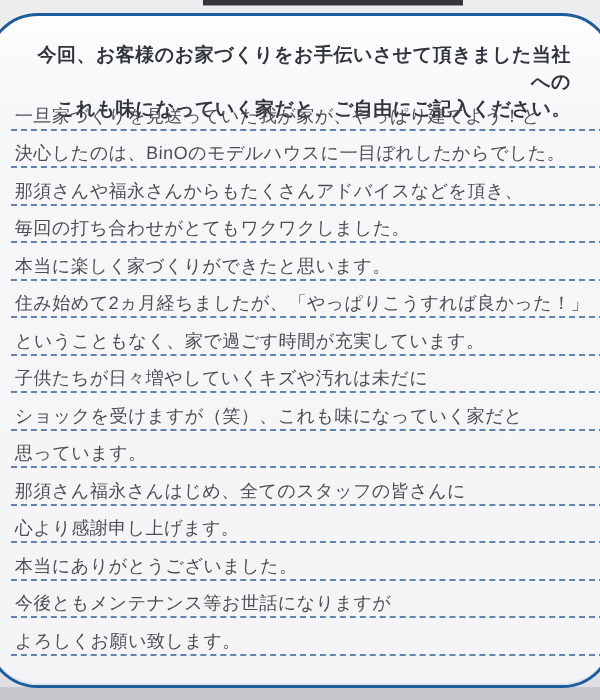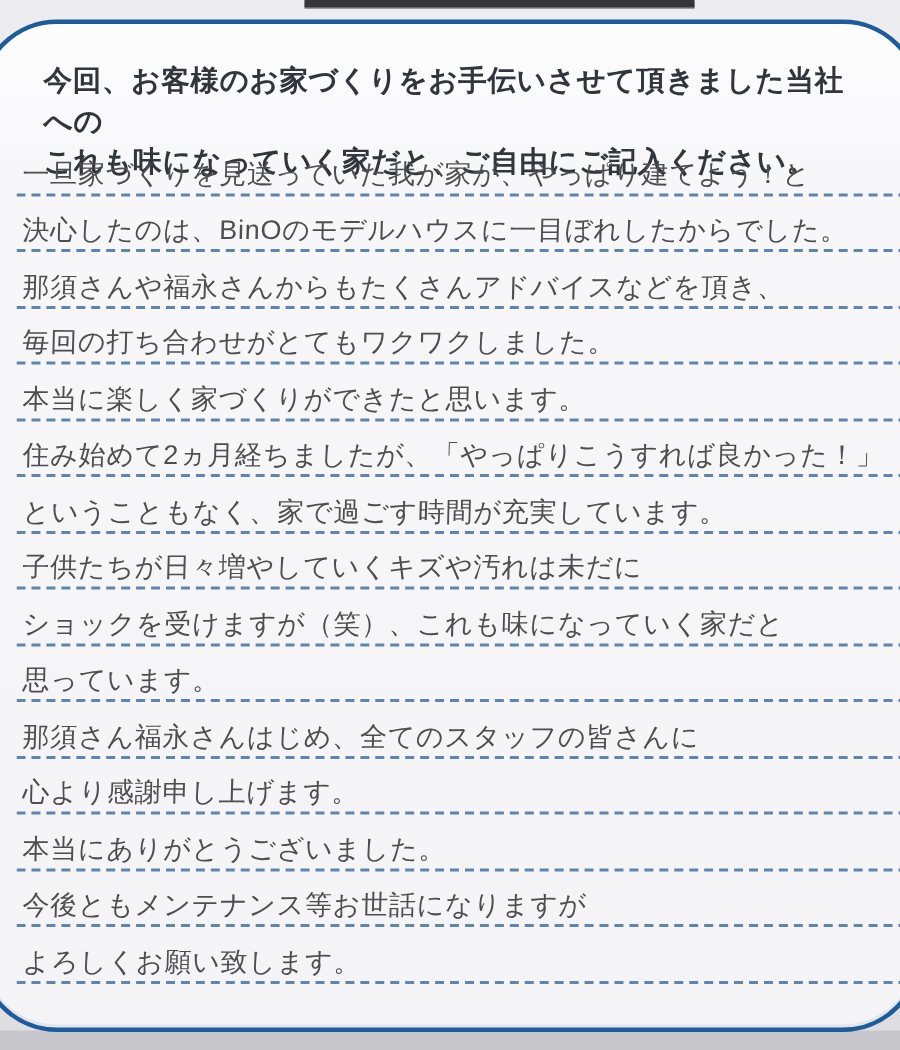--- a/index.html
+++ b/index.html
@@ -25,21 +25,21 @@
   }
   .form-box {
     position:absolute; left:-14px; right:-14px; top:13px; height:675px;
     border:3px solid #1d5c9b;
     border-radius:52px;
     background:linear-gradient(180deg,#fdfdfe 0%, #f7f7f9 15%, #f4f4f6 100%);
     box-shadow:inset 0 -2px 0 rgba(120,150,180,.15);
   }
   .form-header {
     margin:25px 40px 0 40px;
-    text-align:left;
+    text-align:right;
     color:#31363c;
     font-size:19px;
     line-height:27px;
     font-weight:600;
     letter-spacing:.5px;
   }
   .writing-area {
     position:absolute;
     top:77px; left:22px; right:6px; bottom:14px;
     overflow:hidden;

